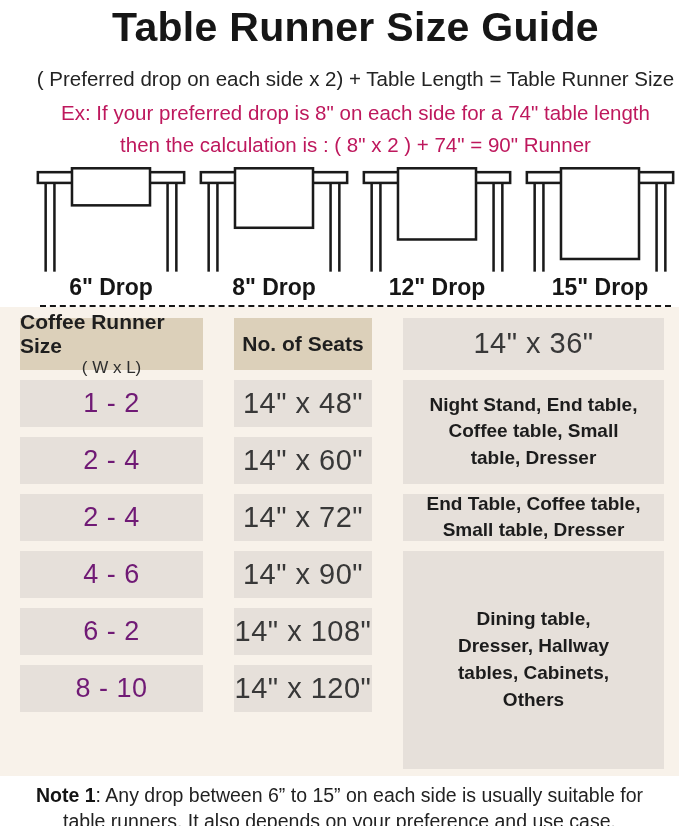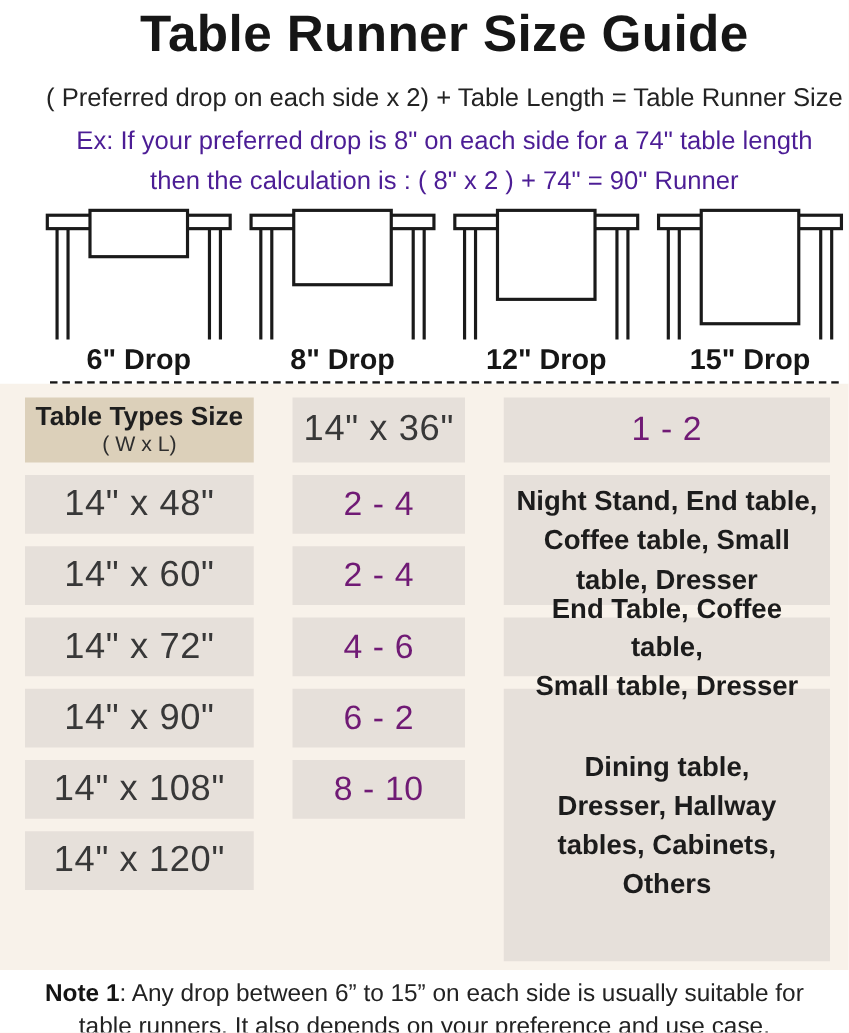--- a/index.html
+++ b/index.html
@@ -14,21 +14,21 @@
   .top { padding-top:3px;padding-left:32px; }
   .title {
     margin:2px 0 5px; text-align:center;
     font-size:41px; font-weight:800; letter-spacing:.3px; line-height:1.1;
     color:#161616;
   }
   .formula {
     margin:16px 0 8px; text-align:center;
     font-size:20.5px; color:#232323; line-height:1.25;
   }
-  .ex-line { margin:0 0 7px; text-align:center; font-size:20.5px; color:#4c1d95; line-height:1.25; }
+  .ex-line { margin:0 0 7px; text-align:center; font-size:20.5px; color:#be185d; line-height:1.25; }
 
   .illus-row { display:flex; justify-content:center; gap:5px; margin-top:7px; }
   .illus { display:block; }
   .illus .stroke { stroke:#1a1a1a; stroke-width:2.6; }
   .illus rect { fill:#ffffff; }
 
   .labels-row { display:flex; justify-content:center; gap:5px; margin-top:1px; }
   .drop-label { width:162px; text-align:center; font-size:23px; font-weight:700; color:#161616; }
 
   .dashed-sep { margin:4px 8px 0 8px; border-top:2.5px dashed #151515; height:0; }
@@ -49,21 +49,21 @@
   .hsub { font-size:17px; font-weight:400; color:#2e2e2e; }
   .cell {
     background:#e6e0da;
     display:flex; align-items:center; justify-content:center;
   }
   .size-val { font-size:29px; font-weight:400; color:#383838; letter-spacing:.5px; }
   .seats-val { font-size:27px; font-weight:400; color:#701a75; letter-spacing:.5px; }
   .types-cell {
     background:#e6e0da;
     display:flex; align-items:center; justify-content:center;
-    text-align:center; font-weight:700; font-size:22px; line-height:1.42;
+    text-align:center; font-weight:700; font-size:19px; line-height:1.42;
     white-space:pre-line; color:#1c1c1c; grid-column:3; padding:17px 8px;
   }
   .types-a { grid-row:2 / span 2; }
   .types-b { grid-row:4; }
   .types-c { grid-row:5 / span 4; }
 
   
   .notes { background:#ffffff; padding-top:7px; }
   .note {
     margin:0 12px 10px 12px; text-align:center;
@@ -122,23 +122,24 @@
     <div class="drop-label">12" Drop</div>
     <div class="drop-label">15" Drop</div>
   </div>
 
   <div class="dashed-sep"></div>
 </div>
 
 <div class="panel">
   <div class="grid">
     <div class="hcell">
-      <span>Table Types Size</span>
+      <span>Coffee Runner Size</span>
       <span class="hsub">( W x L)</span>
     </div>
+    <div class="hcell">No. of Seats</div>
 
     <div class="types-cell types-a">Night Stand, End table,
 Coffee table, Small
 table, Dresser</div>
     <div class="types-cell types-c">Dining table,
 Dresser, Hallway
 tables, Cabinets,
 Others</div>
     <div class="types-cell types-b">End Table, Coffee table,
 Small table, Dresser</div>

